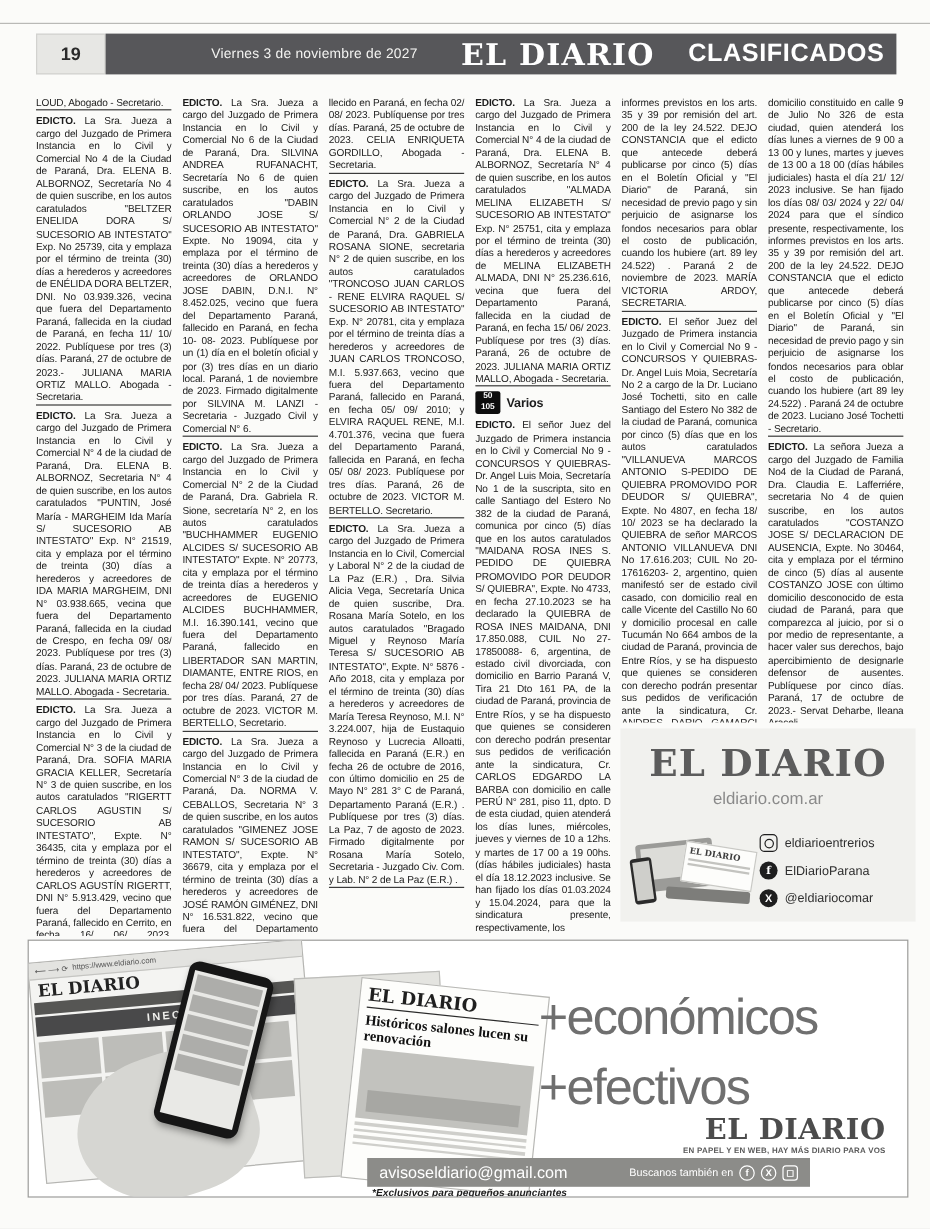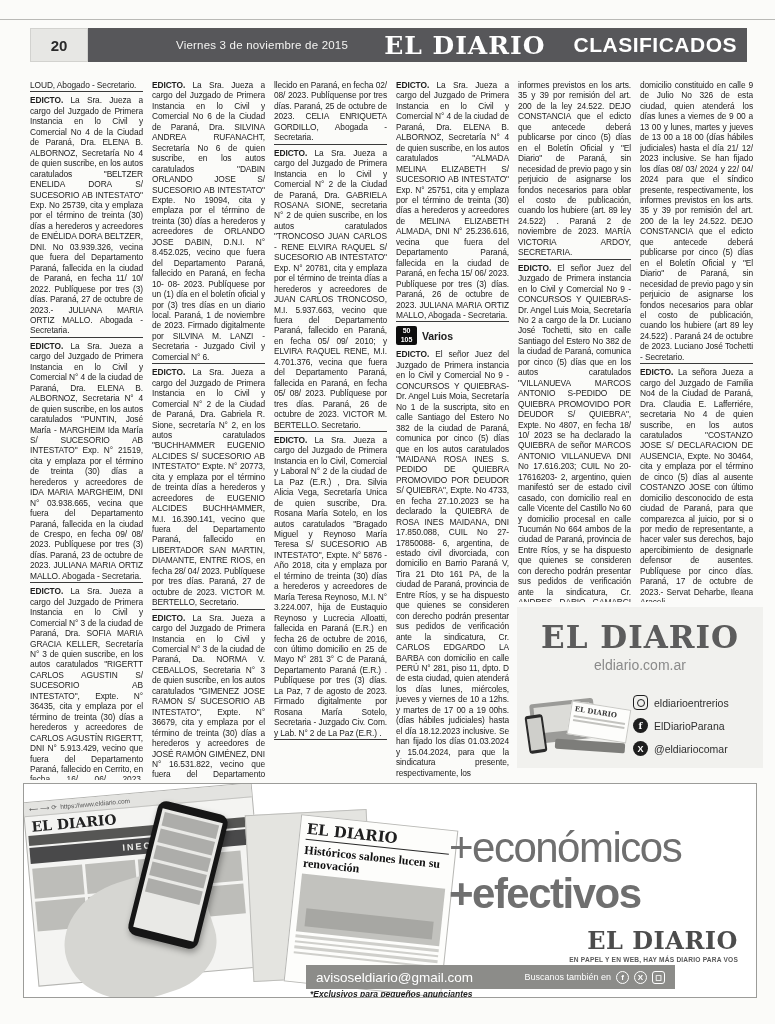--- a/index.html
+++ b/index.html
@@ -55,21 +55,21 @@
   .sico.fb,.sico.xx{background:#1e1e1e;border-radius:50%;color:#fff;font-weight:bold;font-size:9px;font-family:"DejaVu Serif",serif;}
   .sico.xx{font-family:"Liberation Sans",sans-serif;}
   .shandle{font-size:10.5px;color:#2e2e2e;}
 
   
   .ad{position:absolute;left:23px;top:783px;width:734px;height:215px;background:#ffffff;
       border:1px solid #9c9c99;box-sizing:border-box;overflow:hidden;}
   .ad-head{position:absolute;left:250px;top:12px;width:300px;text-align:center;
            font-size:20px;color:#2b2b2b;letter-spacing:-.3px;}
   .ad-big{position:absolute;left:425px;width:300px;color:#6f6f6f;font-size:42px;letter-spacing:-1.5px;line-height:44px;}
-  .ad-big.b1{top:42px;} .ad-big.b2{top:88px;font-weight:bold;}
+  .ad-big.b1{top:42px;} .ad-big.b2{top:100px;}
   .ad-logo{position:absolute;right:18px;top:142px;font-family:"DejaVu Serif",serif;font-weight:bold;
            font-size:24px;color:#4c4c4c;letter-spacing:.5px;}
   .ad-tag{position:absolute;right:18px;top:172px;font-size:6.6px;font-weight:bold;color:#5a5a5a;letter-spacing:.2px;}
   .ad-bar{position:absolute;left:282px;top:181px;width:369px;height:24px;background:#8c8c89;
           display:flex;align-items:center;color:#fff;}
   .ad-mail{font-size:13.5px;margin-left:10px;}
   .ad-soc{margin-left:auto;display:flex;align-items:center;gap:5px;margin-right:10px;font-size:9px;}
   .bico{width:13px;height:13px;border:1.2px solid #fff;border-radius:50%;display:flex;align-items:center;
         justify-content:center;font-size:8px;font-weight:bold;box-sizing:border-box;}
   .bico.sq{border-radius:3px;}
@@ -103,23 +103,23 @@
   .ap-photo i{position:absolute;left:8px;bottom:6px;right:8px;height:18px;background:#a7a7a3;display:block;}
   .ap-lines i{display:block;height:2.5px;background:#cfcfcb;margin-top:3px;}
 </style>
 </head>
 <body>
 
 <div class="page">
   <div class="topline"></div>
 
   <div class="hdr">
-    <div class="pagenum">20</div>
+    <div class="pagenum">19</div>
     <div class="hdrbar">
-      <span class="hdrdate">Viernes 3 de noviembre de 2015</span>
+      <span class="hdrdate">Viernes 3 de noviembre de 2027</span>
       <span class="hdrlogo">EL DIARIO</span>
       <span class="hdrsec">CLASIFICADOS</span>
     </div>
   </div>
 
   <div class="col c0">
     <p class="blk sig"><span>LOUD, Abogado - Secretario.</span></p>
     <p class="blk sig"><span class="lead">EDICTO.</span><span>La Sra. Jueza a cargo del Juzgado de Primera Instancia en lo Civil y Comercial No 4 de la Ciudad de Paraná, Dra. ELENA B. ALBORNOZ, Secretaría No 4 de quien suscribe, en los autos caratulados "BELTZER ENELIDA DORA S/ SUCESORIO AB INTESTATO" Exp. No 25739, cita y emplaza por el término de treinta (30) días a herederos y acreedores de ENÉLIDA DORA BELTZER, DNI. No 03.939.326, vecina que fuera del Departamento Paraná, fallecida en la ciudad de Paraná, en fecha 11/ 10/ 2022. Publíquese por tres (3) días. Paraná, 27 de octubre de 2023.- JULIANA MARIA ORTIZ MALLO. Abogada - Secretaria.</span></p>
     <p class="blk sig"><span class="lead">EDICTO.</span><span>La Sra. Jueza a cargo del Juzgado de Primera Instancia en lo Civil y Comercial N° 4 de la ciudad de Paraná, Dra. ELENA B. ALBORNOZ, Secretaria N° 4 de quien suscribe, en los autos caratulados "PUNTIN, José María - MARGHEIM Ida María S/ SUCESORIO AB INTESTATO" Exp. N° 21519, cita y emplaza por el término de treinta (30) días a herederos y acreedores de IDA MARIA MARGHEIM, DNI N° 03.938.665, vecina que fuera del Departamento Paraná, fallecida en la ciudad de Crespo, en fecha 09/ 08/ 2023. Publíquese por tres (3) días. Paraná, 23 de octubre de 2023. JULIANA MARIA ORTIZ MALLO. Abogada - Secretaria.</span></p>
     <p class="blk"><span class="lead">EDICTO.</span><span>La Sra. Jueza a cargo del Juzgado de Primera Instancia en lo Civil y Comercial N° 3 de la ciudad de Paraná, Dra. SOFIA MARIA GRACIA KELLER, Secretaría N° 3 de quien suscribe, en los autos caratulados "RIGERTT CARLOS AGUSTIN S/ SUCESORIO AB INTESTATO", Expte. N° 36435, cita y emplaza por el término de treinta (30) días a herederos y acreedores de CARLOS AGUSTÍN RIGERTT, DNI N° 5.913.429, vecino que fuera del Departamento Paraná, fallecido en Cerrito, en fecha 16/ 06/ 2023. Publíquense por tres días. Paraná, 11 de mayo de 2023.</span></p>

